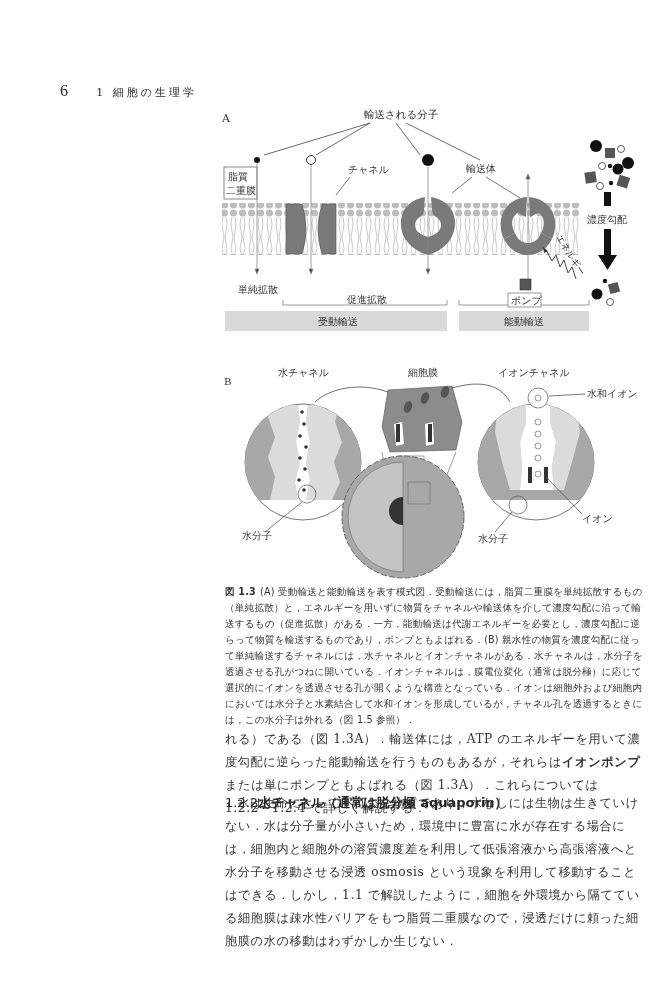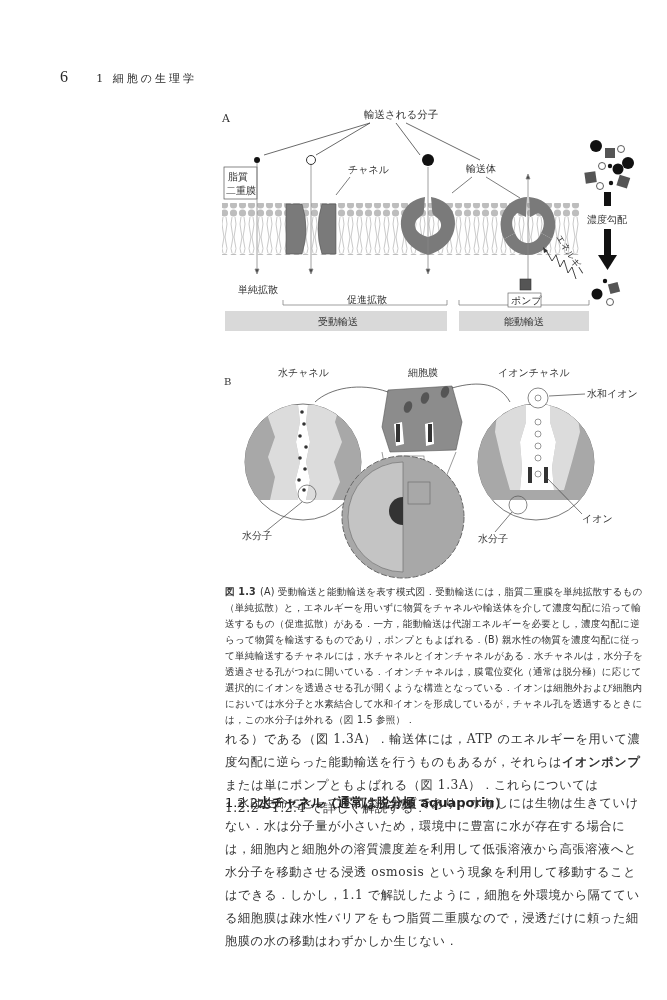--- a/index.html
+++ b/index.html
@@ -1,18 +1,18 @@
 <!DOCTYPE html>
 <html><head>
 <meta charset="utf-8">
 <style>
   html, body { margin:0; padding:0; background:#ffffff; }
   body { width:667px; height:1000px; position:relative; overflow:hidden;
          font-family:"DejaVu Serif", serif; color:#2a2a2a; }
-  .running-head { position:absolute; top:68px; left:60px; font-size:13px; letter-spacing:1px; }
+  .running-head { position:absolute; top:82px; left:60px; font-size:13px; letter-spacing:1px; }
   .running-head .pg { font-size:16px; margin-right:22px; font-family:"Liberation Serif", serif; }
   .running-head .chap { font-size:11px; letter-spacing:3px; }
   svg text { font-family:"DejaVu Serif", serif; fill:#333; }
   .fig { position:absolute; left:220px; }
   .caption { position:absolute; left:225px; top:584px; width:420px;
              font-family:"DejaVu Sans", sans-serif; font-size:9.6px; line-height:16px; color:#333; letter-spacing:0.2px; }
   .caption .lbl { font-weight:bold; margin-right:4px; }
   .body-text { position:absolute; left:225px; width:420px; font-size:12.2px; line-height:23px; color:#333; letter-spacing:0.6px; }
   .body-text p { margin:0; }
   .body-text .bold { font-family:"DejaVu Sans", sans-serif; font-weight:bold; }

